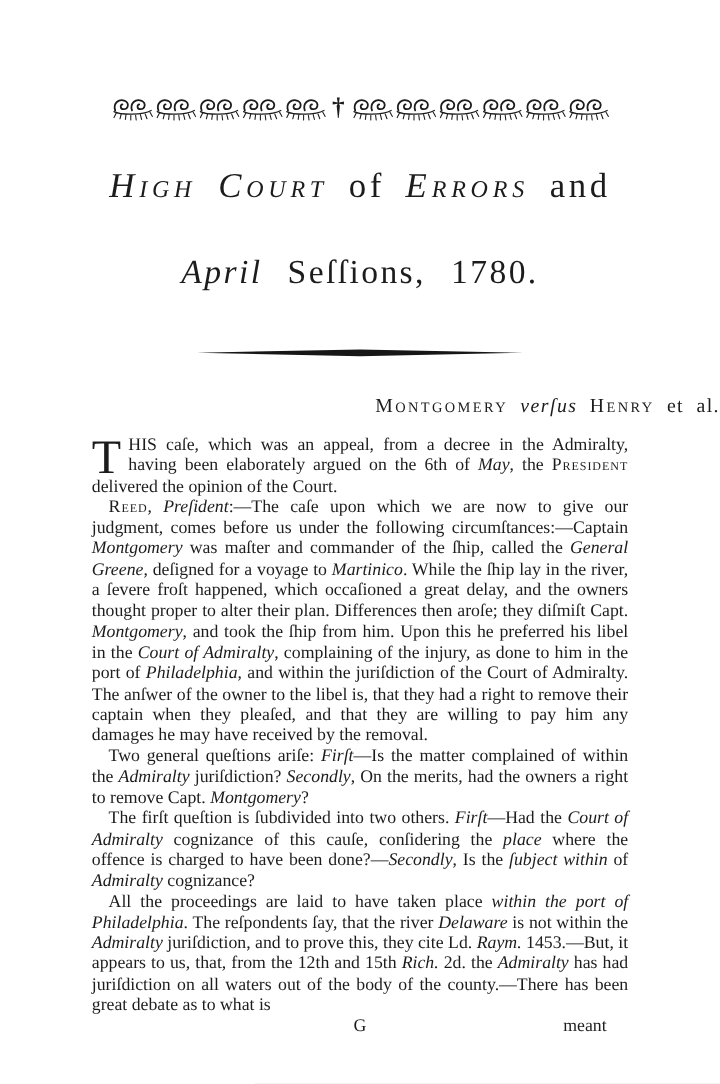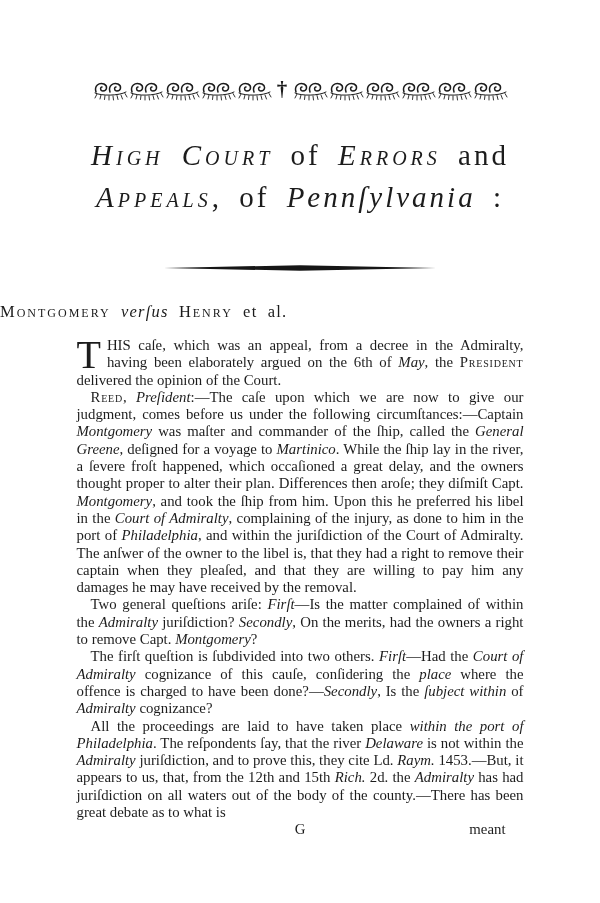--- a/index.html
+++ b/index.html
@@ -39,21 +39,21 @@
     word-spacing:12px;
     text-align:center;
   }
   .sc{font-variant:small-caps;}
   .swelled-rule{
     display:block;
     margin:46px auto 0 auto;
   }
   .case-heading{
     margin-top:30px;
-    text-align:left;
+    text-align:right;
     font-size:16.5px;
     letter-spacing:1.2px;
     word-spacing:5px;
     font-family:Liberation Serif, serif;
   }
   .case-heading .sc{letter-spacing:2px;}
   .body-block{
     width:447px;
     margin:15px auto 0 auto;
     font-size:14.8px;
@@ -114,21 +114,21 @@
         <use href="#fleu" x="36"></use>
         <use href="#fleu" x="72"></use>
         <use href="#fleu" x="108"></use>
         <use href="#fleu" x="144"></use>
         <use href="#fleu" x="180"></use>
     </svg>
   </div>
 
   <div class="masthead">
     <div class="title-line"><span class="sc">High Court</span> of <span class="sc">Errors</span> and</div>
-    <div class="title-line"><span class="sc">Appeals</span>, of <i>Pennſylvania</i> :</div>
+    <div class="session-line"><i>April</i> Seſſions, 1780.</div>
   </div>
 
   <svg class="swelled-rule" width="272" height="8" viewBox="0 0 272 8">
     <polygon points="0,4 136,1.2 272,4 136,6.8" fill="#161616"></polygon>
   </svg>
 
   <div class="case-heading"><span class="sc">Montgomery</span> <i>verſus</i> <span class="sc">Henry</span> et al.</div>
 
   <div class="body-block">
     <p class="para">

